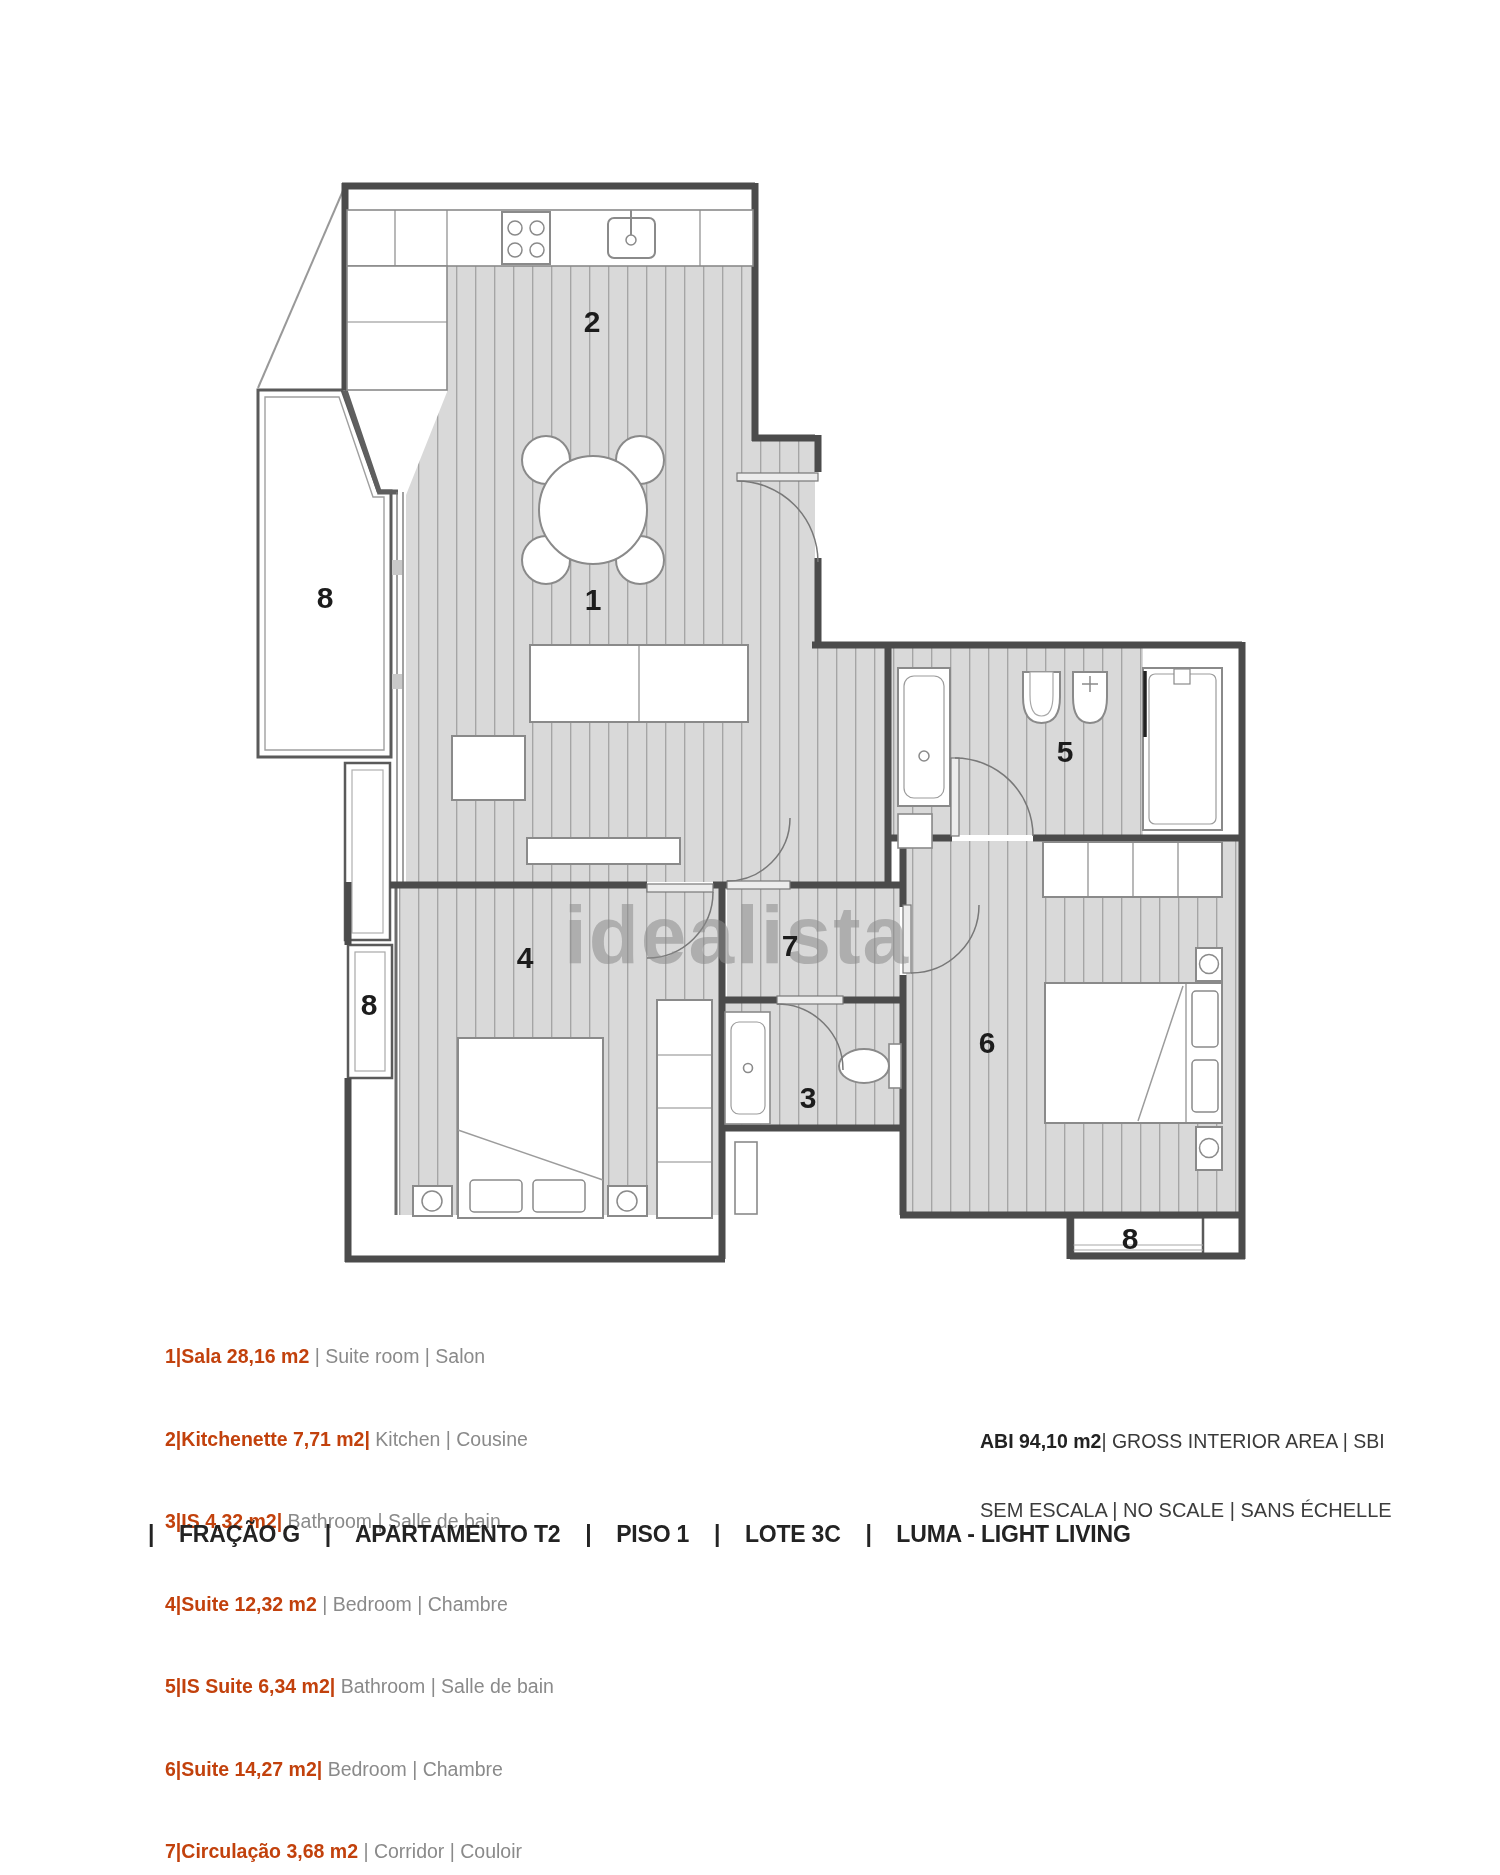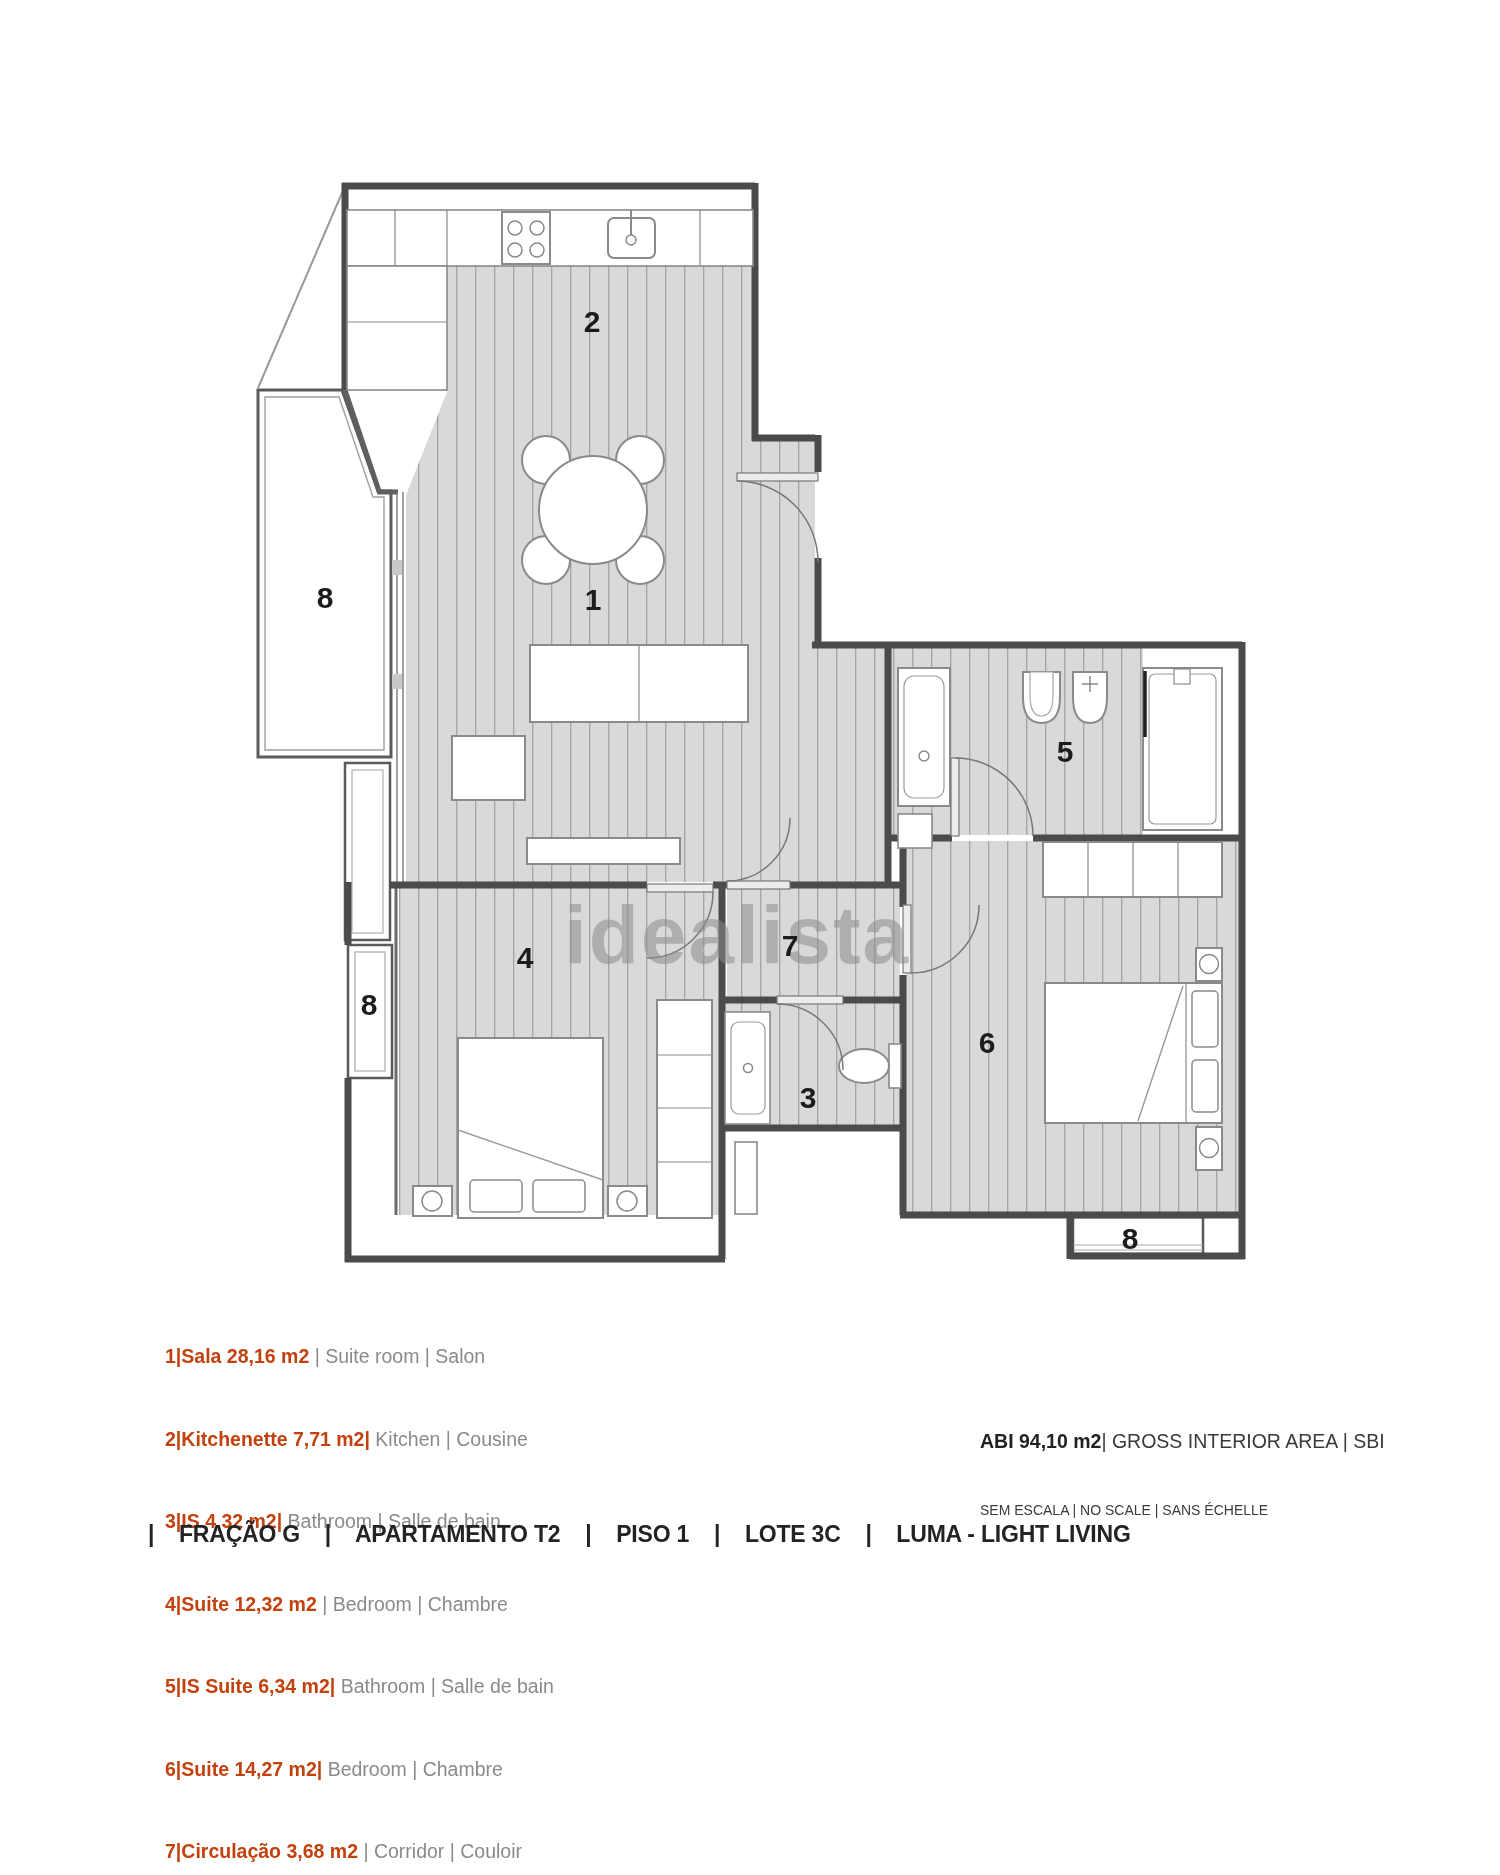--- a/index.html
+++ b/index.html
@@ -3,21 +3,21 @@
 <meta charset="utf-8">
 <style>
   html,body{margin:0;padding:0;background:#ffffff;}
   body{font-family:"Liberation Sans", sans-serif;}
   .page{position:relative;width:1500px;height:1875px;background:#fff;overflow:hidden;}
   .plan-svg{position:absolute;left:0;top:0;}
   .legend{position:absolute;left:165px;top:1288px;font-size:19.5px;line-height:27.5px;color:#8a8a8a;white-space:pre;}
   .legend b{color:#c2410c;font-weight:bold;}
   .area-note{position:absolute;left:980px;top:1384px;color:#3a3a3a;font-size:19.5px;line-height:23px;white-space:pre;}
   .area-note b{color:#222;}
-  .area-note .l2{font-size:14px;color:#3c3c3c;}
+  .area-note .l2{font-size:20px;color:#3c3c3c;}
   .footer-line{position:absolute;left:148px;top:1512px;font-size:23px;font-weight:bold;color:#232323;white-space:pre;letter-spacing:-0.2px;margin-top:9px;}
 </style>
 </head>
 <body>
 
 <div class="page">
 
   <svg class="plan-svg" width="1500" height="1320" viewBox="0 0 1500 1320">
     <defs>
       <pattern id="hatch" width="19" height="19" patternUnits="userSpaceOnUse">

